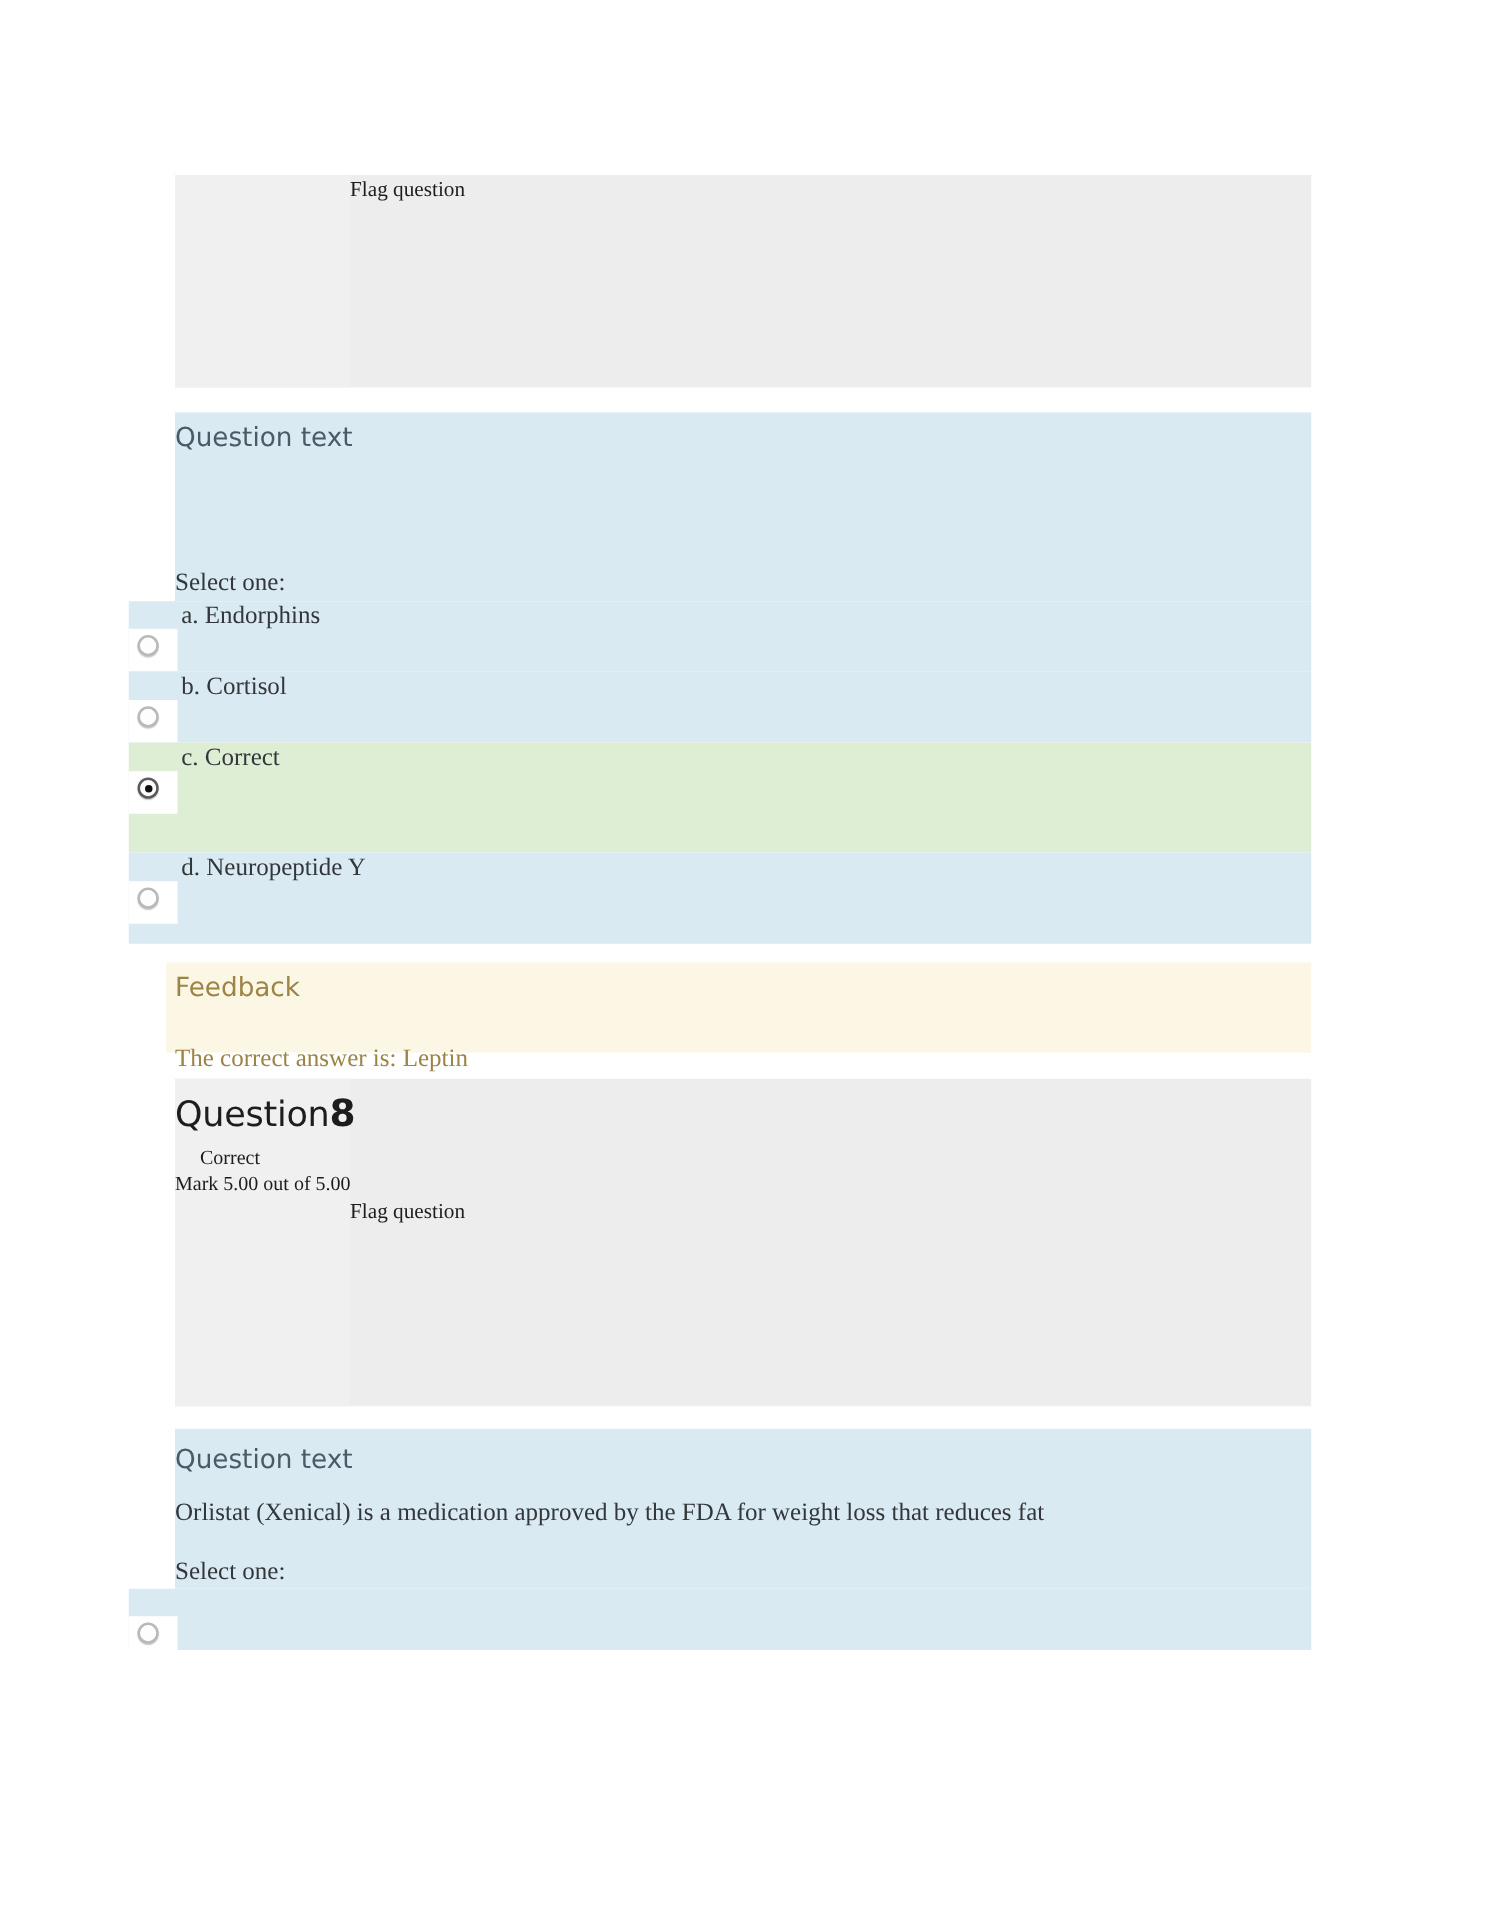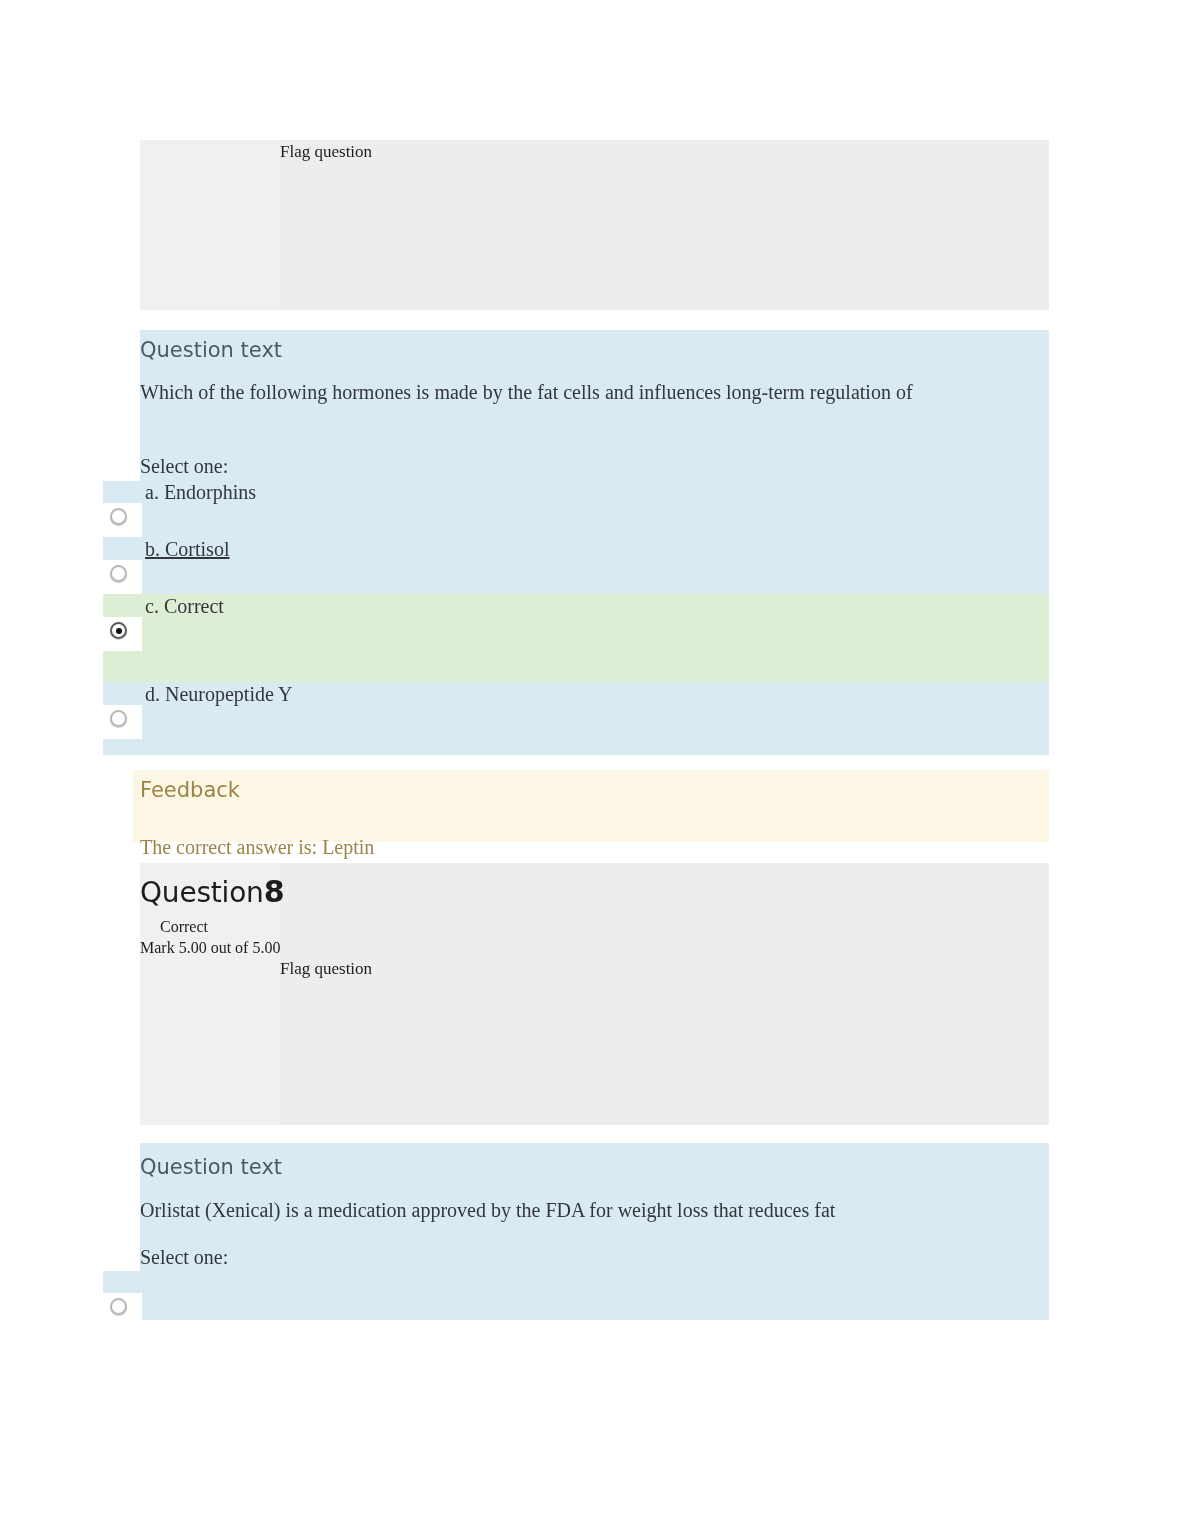--- a/index.html
+++ b/index.html
@@ -155,33 +155,32 @@
 
   <div class="block gray-block" style="left:140px; top:140px; width:909px; height:170px;">
     <div class="gray-inner-col"></div>
   </div>
   <div class="flag-text" style="left:280px; top:142px;">Flag question</div>
 
   <div class="block blue-block" style="left:140px; top:330px; width:909px; height:151px;"></div>
 
   <div class="section-heading" style="left:140px; top:338px;">Question text</div>
 
-  <div class="body-text" style="left:140px; top:379px; width:905px;">Which of the following hormones is made by the fat cells and influences long-term regulation of</div>
 
   <div class="body-text" style="left:140px; top:453px;">Select one:</div>
 
   <div class="block blue-block" style="left:103px; top:481px; width:946px; height:56px;"></div>
   <div class="radio-pad" style="left:103px; top:503px; width:39px; height:34px;"></div>
   <div class="radio" style="left:110px; top:508px;"></div>
   <div class="opt-label" style="left:145px; top:481px;">a. Endorphins</div>
 
   <div class="block blue-block" style="left:103px; top:537px; width:946px; height:57px;"></div>
   <div class="radio-pad" style="left:103px; top:560px; width:39px; height:34px;"></div>
   <div class="radio" style="left:110px; top:565px;"></div>
-  <div class="opt-label" style="left:145px; top:538px;text-decoration:underline;">b. Cortisol</div>
+  <div class="opt-label" style="left:145px; top:538px;">b. Cortisol</div>
 
   <div class="block green-block" style="left:103px; top:594px; width:946px; height:88px;"></div>
   <div class="radio-pad" style="left:103px; top:617px; width:39px; height:34px;"></div>
   <div class="radio checked" style="left:110px; top:622px;"></div>
   <div class="opt-label" style="left:145px; top:595px;">c. Correct</div>
 
   <div class="block blue-block" style="left:103px; top:682px; width:946px; height:73px;"></div>
   <div class="radio-pad" style="left:103px; top:705px; width:39px; height:34px;"></div>
   <div class="radio" style="left:110px; top:710px;"></div>
   <div class="opt-label" style="left:145px; top:683px;">d. Neuropeptide Y</div>

